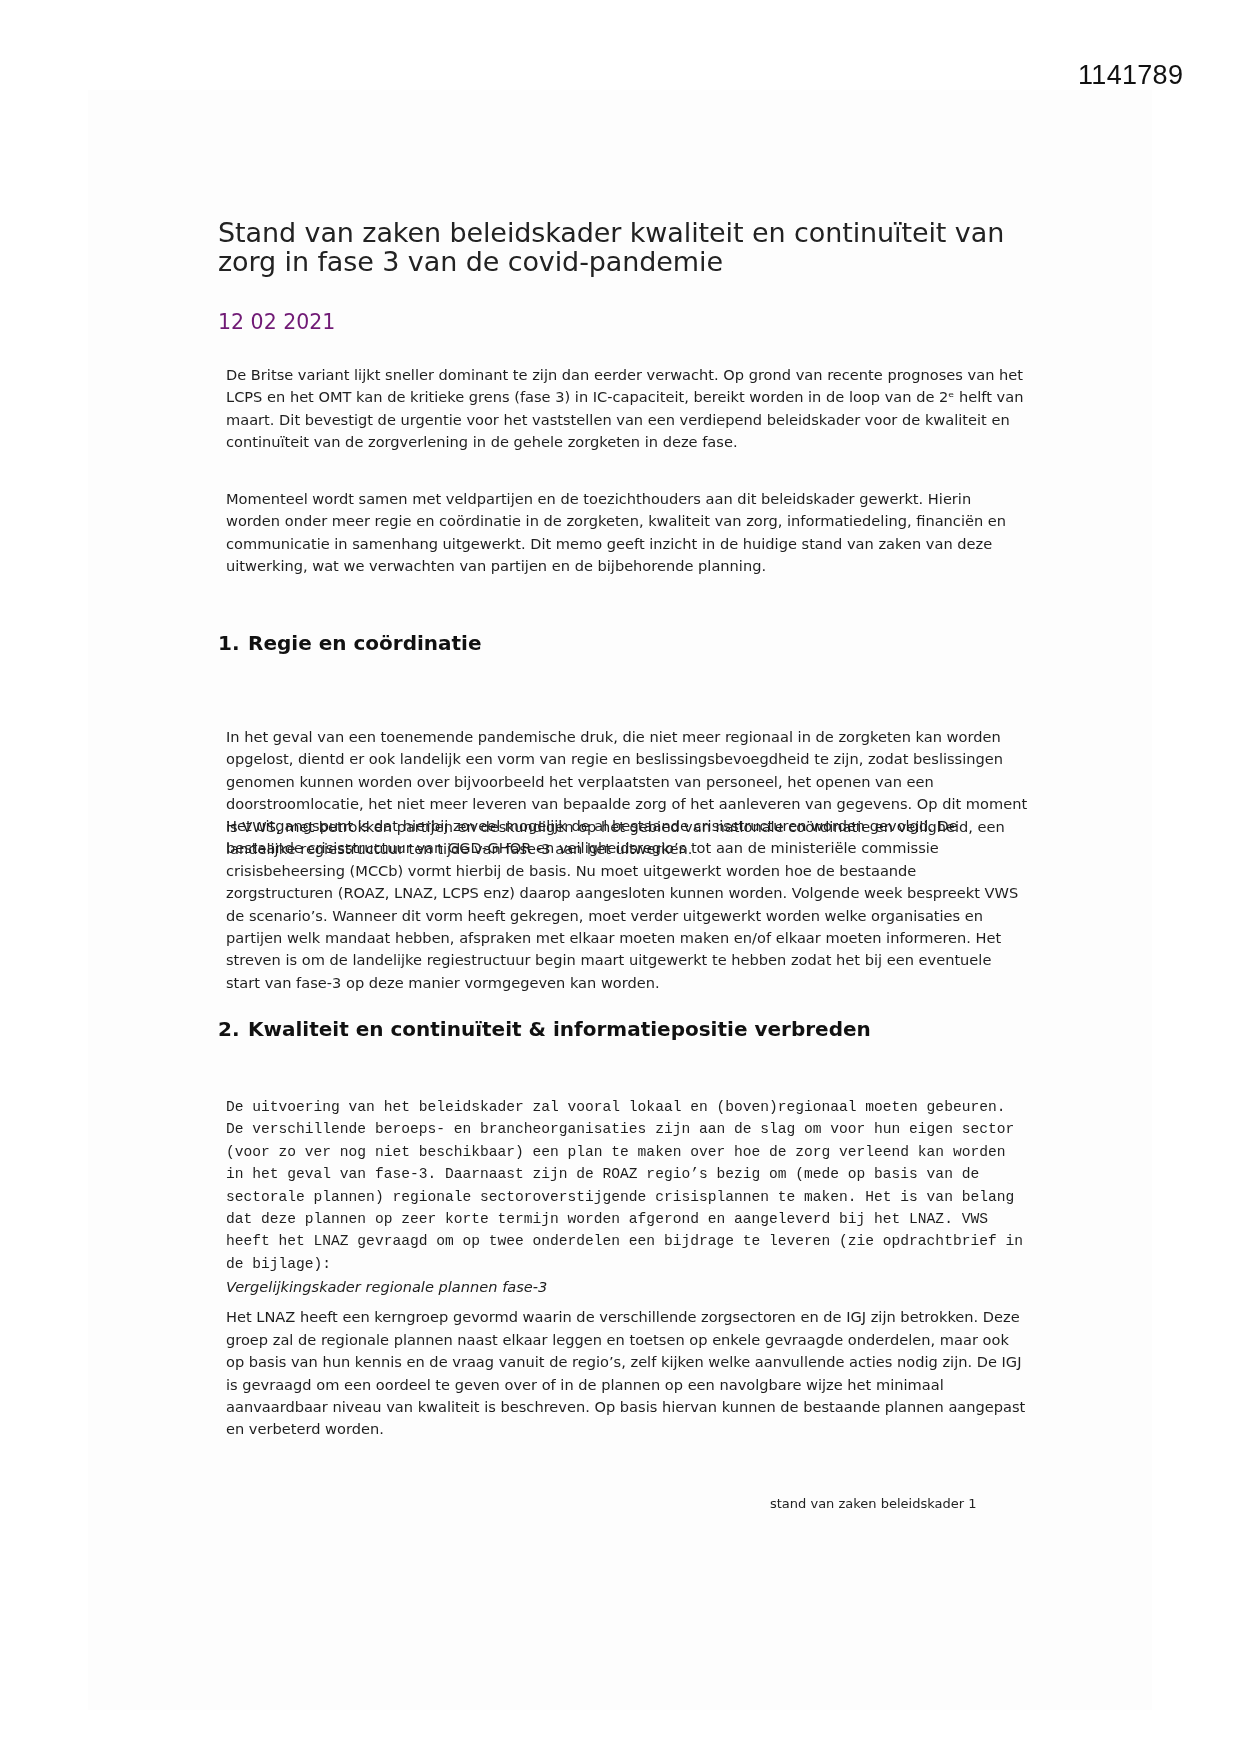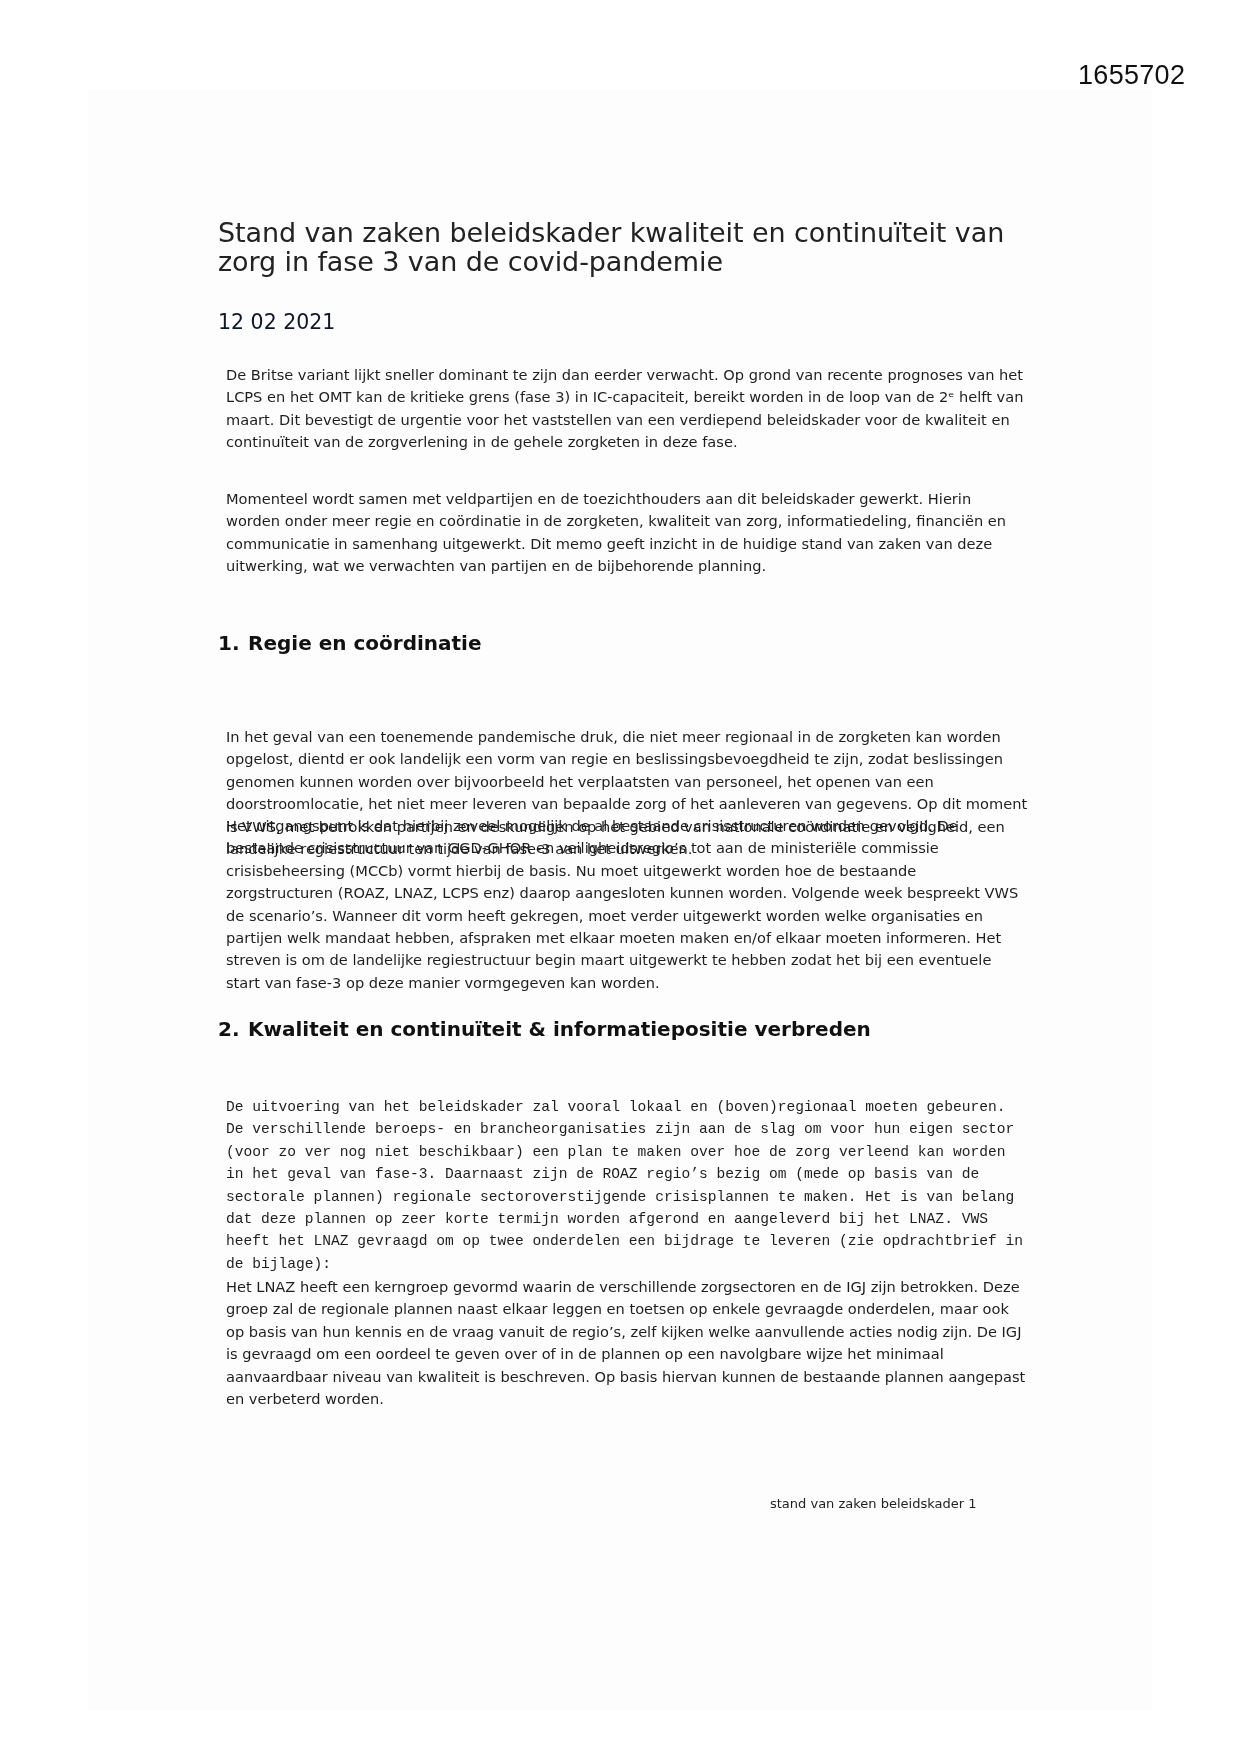--- a/index.html
+++ b/index.html
@@ -20,36 +20,36 @@
   .content {
     position: absolute; left: 218px; top: 0; width: 818px;
   }
   .title {
     position: absolute; left: 0; top: 218px; width: 818px;
     font-size: 27px; line-height: 29px; color: #222; margin: 0; font-weight: normal;
     letter-spacing: -0.1px;
   }
   .date {
     position: absolute; left: 0; top: 308px;
-    font-size: 20.5px; line-height: 29px; color: #0f172a;
+    font-size: 20.5px; line-height: 29px; color: #701a75;
   }
   .block { position: absolute; left: 0; width: 818px; font-size: 14.6px; line-height: 22.4px; color: #1e1e1e; }
   .block p { margin: 8px; }
   .heading { font-weight: bold; font-size: 20px; line-height: 22.4px; margin: 0; color: #111; }
   .heading .num { display: inline-block; width: 30px; }
   .italic { font-style: italic; }
   .footer {
     position: absolute; left: 770px; top: 1494px;
     font-size: 13px; line-height: 20px; color: #222;
   }
 </style>
 </head>
 <body>
 
-<div class="doc-id">1655702</div>
+<div class="doc-id">1141789</div>
 
 <div class="page"></div>
 
 <div class="content">
   <h1 class="title">Stand van zaken beleidskader kwaliteit en continuïteit van zorg in fase 3 van de covid-pandemie</h1>
   <div class="date">12 02 2021</div>
 
   <div class="block" style="top:356px;">
     <p>De Britse variant lijkt sneller dominant te zijn dan eerder verwacht. Op grond van recente prognoses van het LCPS en het OMT kan de kritieke grens (fase 3) in IC-capaciteit, bereikt worden in de loop van de 2ᵉ helft van maart. Dit bevestigt de urgentie voor het vaststellen van een verdiepend beleidskader voor de kwaliteit en continuïteit van de zorgverlening in de gehele zorgketen in deze fase.</p>
   </div>
@@ -67,17 +67,18 @@
     <p>Het uitgangspunt is dat hierbij zoveel mogelijk de al bestaande crisisstructuren worden gevolgd. De bestaande crisisstructuur van GGD-GHOR en veiligheidsregio’s tot aan de ministeriële commissie crisisbeheersing (MCCb) vormt hierbij de basis. Nu moet uitgewerkt worden hoe de bestaande zorgstructuren (ROAZ, LNAZ, LCPS enz) daarop aangesloten kunnen worden. Volgende week bespreekt VWS de scenario’s. Wanneer dit vorm heeft gekregen, moet verder uitgewerkt worden welke organisaties en partijen welk mandaat hebben, afspraken met elkaar moeten maken en/of elkaar moeten informeren. Het streven is om de landelijke regiestructuur begin maart uitgewerkt te hebben zodat het bij een eventuele start van fase-3 op deze manier vormgegeven kan worden.</p>
   </div>
 
   <div class="block" style="top:1018px;">
     <h2 class="heading"><span class="num">2.</span><span>Kwaliteit en continuïteit &amp; informatiepositie verbreden</span></h2>
   </div>
   <div class="block" style="top:1088px;font-family:Liberation Mono, monospace;">
     <p>De uitvoering van het beleidskader zal vooral lokaal en (boven)regionaal moeten gebeuren. De verschillende beroeps- en brancheorganisaties zijn aan de slag om voor hun eigen sector (voor zo ver nog niet beschikbaar) een plan te maken over hoe de zorg verleend kan worden in het geval van fase-3. Daarnaast zijn de ROAZ regio’s bezig om (mede op basis van de sectorale plannen) regionale sectoroverstijgende crisisplannen te maken. Het is van belang dat deze plannen op zeer korte termijn worden afgerond en aangeleverd bij het LNAZ. VWS heeft het LNAZ gevraagd om op twee onderdelen een bijdrage te leveren (zie opdrachtbrief in de bijlage):</p>
   </div>
   <div class="block" style="top:1268px;">
+    <p class="italic">Vergelijkingskader regionale plannen fase-3</p>
     <p>Het LNAZ heeft een kerngroep gevormd waarin de verschillende zorgsectoren en de IGJ zijn betrokken. Deze groep zal de regionale plannen naast elkaar leggen en toetsen op enkele gevraagde onderdelen, maar ook op basis van hun kennis en de vraag vanuit de regio’s, zelf kijken welke aanvullende acties nodig zijn. De IGJ is gevraagd om een oordeel te geven over of in de plannen op een navolgbare wijze het minimaal aanvaardbaar niveau van kwaliteit is beschreven. Op basis hiervan kunnen de bestaande plannen aangepast en verbeterd worden.</p>
   </div>
 </div>
 
 <div class="footer">stand van zaken beleidskader 1</div>
 
 </body></html>

